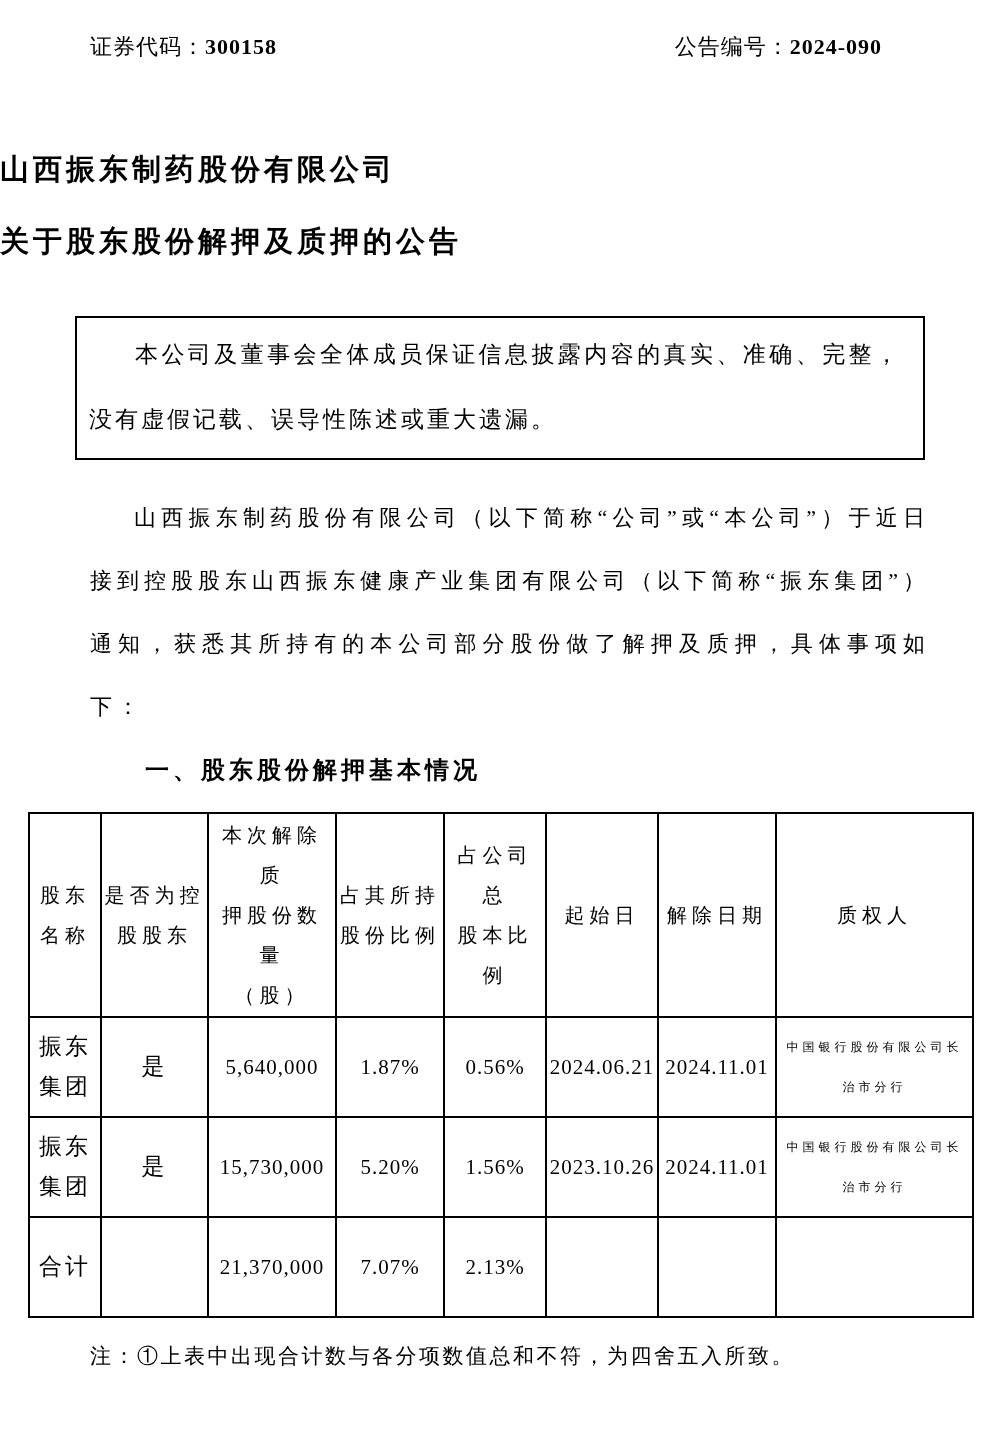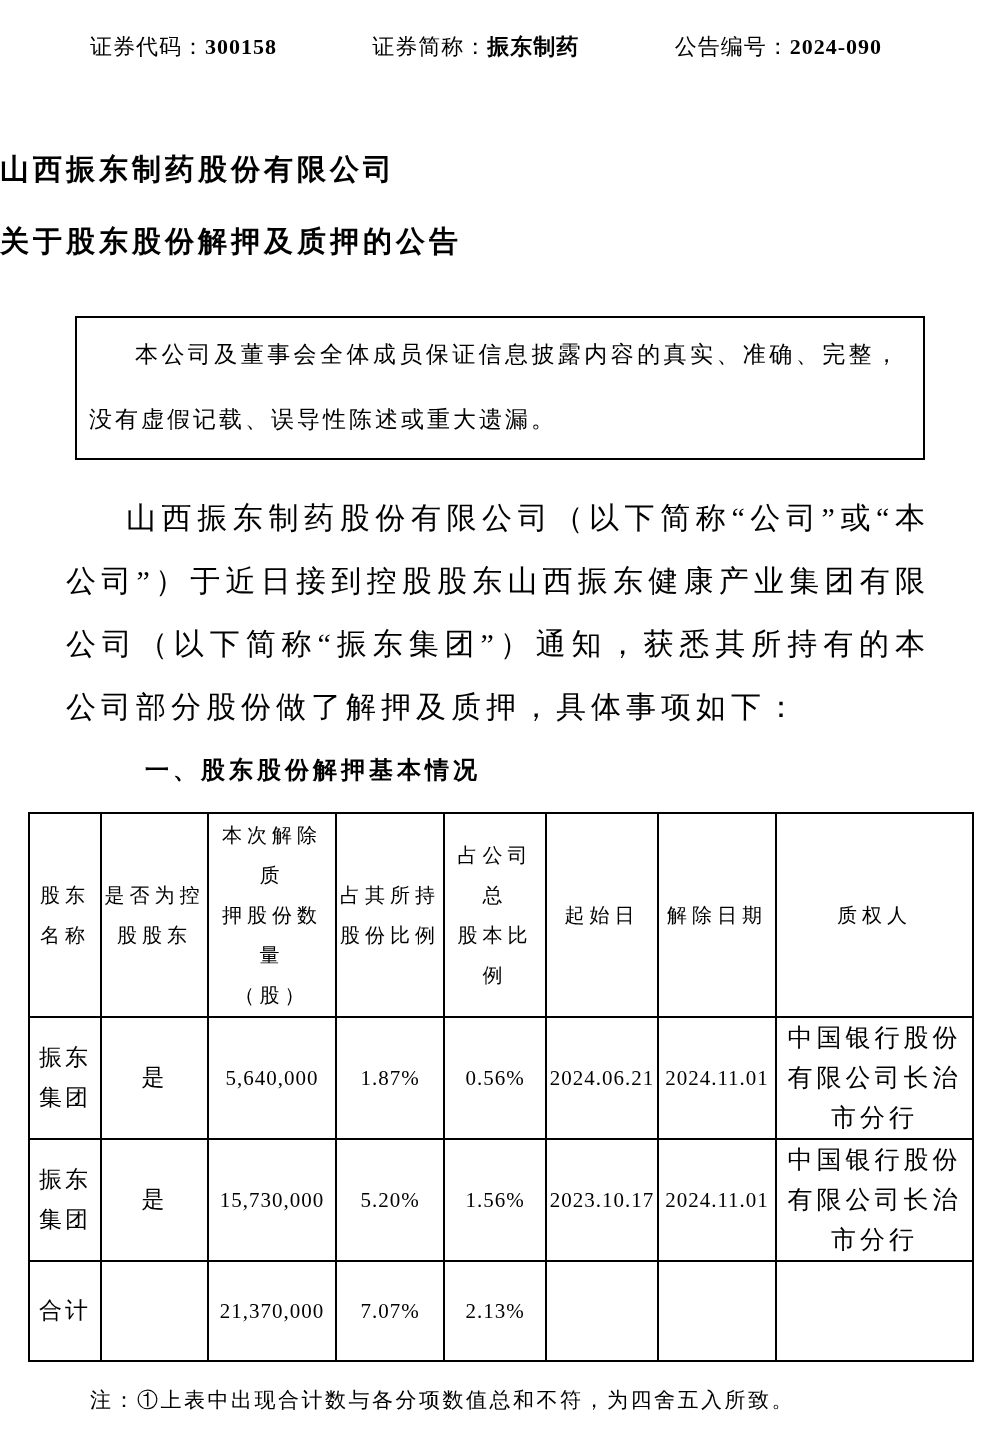--- a/index.html
+++ b/index.html
@@ -24,22 +24,22 @@
   .title-2 { margin-top: 32px; }
   .disclaimer-box {
     border: 2px solid #000;
     margin: 54px 75px 0 75px;
     padding: 4px 22px 6px 12px;
     font-size: 23px; line-height: 65px;
     letter-spacing: 3px;
     text-indent: 2em; text-align: justify;
   }
   .body-para {
-    margin: 26px 70px 0 66px;
-    font-size: 30px; line-height: 63px;
+    margin: 26px 70px 0 90px;
+    font-size: 22px; line-height: 63px;
     letter-spacing: 5px;
     text-indent: 2em; text-align: justify;
   }
   .section-heading {
     margin: 16px 0 0 145px;
     font-size: 24px; font-weight: bold; letter-spacing: 4px;
   }
   table.tbl {
     border-collapse: collapse; table-layout: fixed;
     width: 944px; margin: 26px 0 0 28px;
@@ -50,32 +50,31 @@
     padding: 1px; font-weight: normal;
   }
   .tbl th {
     height: 136px; font-size: 20px;
     line-height: 40px; letter-spacing: 5px;
     white-space: pre-line;
   }
   .tbl td { height: 100px; font-size: 23px; line-height: 40px; }
   .tbl td.cn  { letter-spacing: 3px; }
   .tbl td.num { font-size: 21px; letter-spacing: 1px; white-space: nowrap; }
-  .tbl td.bank { font-size: 25px; letter-spacing: 4px; padding: 0 2px; }
+  .tbl td.bank { font-size: 12px; letter-spacing: 4px; padding: 0 2px; }
   .note {
     margin: 24px 90px 0 90px;
     font-size: 21px; letter-spacing: 2.5px;
   }
 </style>
 </head>
 <body>
 
 <div class="meta-line">
   <span><span>证券代码：</span><span class="val">300158</span></span>
-  <span><span>证券简称：</span><span class="val">振东制药</span></span>
   <span><span>公告编号：</span><span class="val">2024-090</span></span>
 </div>
 
 <div class="title title-1">山西振东制药股份有限公司</div>
 <div class="title title-2">关于股东股份解押及质押的公告</div>
 
 <div class="disclaimer-box">
   <span>本公司及董事会全体成员保证信息披露内容的真实、准确、完整，没有虚假记载、误导性陈述或重大遗漏。</span>
 </div>
 
@@ -120,21 +119,21 @@
     <td class="num">2024.06.21</td>
     <td class="num">2024.11.01</td>
     <td class="cn bank">中国银行股份有限公司长治市分行</td>
   </tr>
   <tr>
     <td class="cn">振东集团</td>
     <td class="cn">是</td>
     <td class="num">15,730,000</td>
     <td class="num">5.20%</td>
     <td class="num">1.56%</td>
-    <td class="num">2023.10.17</td>
+    <td class="num">2023.10.26</td>
     <td class="num">2024.11.01</td>
     <td class="cn bank">中国银行股份有限公司长治市分行</td>
   </tr>
   <tr>
     <td class="cn">合计</td>
     <td class="cn"></td>
     <td class="num">21,370,000</td>
     <td class="num">7.07%</td>
     <td class="num">2.13%</td>
     <td class="num"></td>

